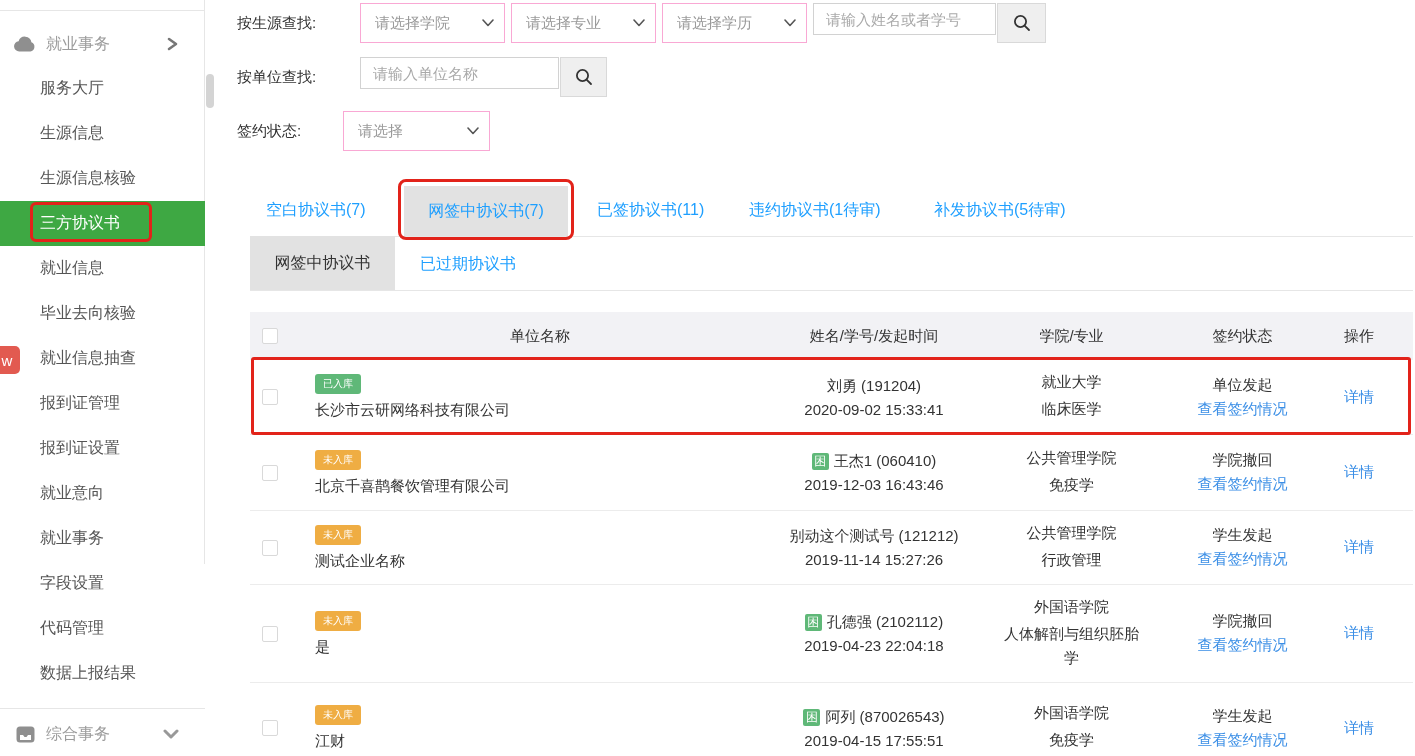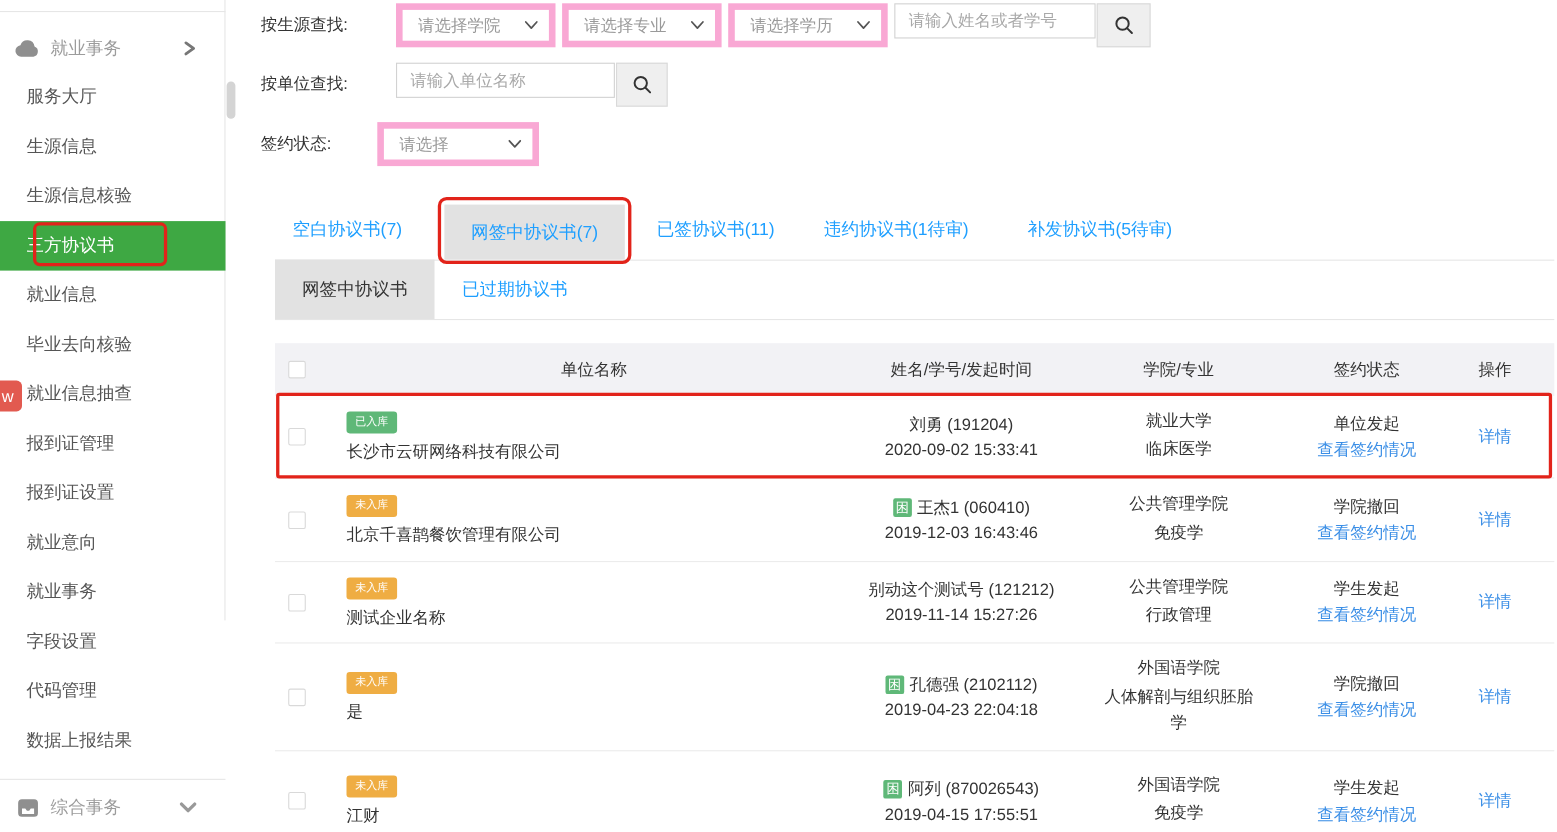--- a/index.html
+++ b/index.html
@@ -14,28 +14,28 @@
   .sidebar { position:absolute; left:0; top:0; width:205px; height:564px; background:#fff; border-right:1px solid #e6e6e6; }
   .sb-topline { position:absolute; left:0; top:10px; width:205px; height:1px; background:#e6e6e6; }
   .sb-bottomline { position:absolute; left:0; top:708px; width:205px; height:1px; background:#e6e6e6; }
   .sb-section { position:absolute; left:0; width:205px; height:44px; display:flex; align-items:center; color:#9c9c9c; font-size:16px; cursor:pointer; }
   .sb-section .sec-icon { margin-left:12px; width:26px; display:flex; justify-content:center; }
   .sb-section .sec-label { margin-left:8px; flex:1; }
   .sb-section .sec-chevron { margin-right:26px; display:flex; }
   .sec-top { top:22px; }
   .sec-bottom { top:712px; }
   .menu { position:absolute; left:0; top:66px; width:205px; }
-  .menu-item { height:45px; display:flex; align-items:center; padding-left:24px; font-size:16px; color:#555; cursor:pointer; }
+  .menu-item { height:45px; display:flex; align-items:center; padding-left:40px; font-size:16px; color:#555; cursor:pointer; }
   .menu-item.active { background:#3ea843; color:#fff; }
   .w-badge { position:absolute; left:-6px; top:346px; width:26px; height:28px; background:#e25a50; border-radius:5px; color:#fff; font-size:15px; display:flex; align-items:center; justify-content:center; z-index:3; }
   .scroll-thumb { position:absolute; left:206px; top:74px; width:8px; height:34px; background:#d4d4d4; border-radius:4px; }
 
   
   .flt-label { position:absolute; left:237px; height:40px; line-height:40px; font-size:15px; color:#333; }
-  .select-box { position:absolute; height:40px; background:#fff; border:6px solid #f9a8d4; display:flex; align-items:center; justify-content:space-between; padding:0 10px 0 14px; color:#9a9a9a; font-size:15px; cursor:pointer; }
+  .select-box { position:absolute; height:40px; background:#fff; border:1px solid #f9a8d4; display:flex; align-items:center; justify-content:space-between; padding:0 10px 0 14px; color:#9a9a9a; font-size:15px; cursor:pointer; }
   .text-input { position:absolute; height:32px; background:#fff; border:1px solid #d2d2d2; padding:0 12px; font-size:15px; color:#333; font-family:"Liberation Sans","DejaVu Sans",sans-serif; }
   .text-input::placeholder { color:#a9a9a9; }
   .search-btn { position:absolute; height:40px; width:49px; background:#efefef; border:1px solid #d9d9d9; display:flex; align-items:center; justify-content:center; cursor:pointer; }
 
   
   .tab { position:absolute; top:183px; height:53px; line-height:53px; font-size:16px; color:#1e9fff; cursor:pointer; }
   .tab-active-bg { position:absolute; left:404px; top:186px; width:164px; height:50px; background:#e2e2e2; display:flex; align-items:center; justify-content:center; font-size:16px; color:#1e9fff; cursor:pointer; }
   .tabs-border { position:absolute; left:250px; top:236px; width:1163px; height:1px; background:#e6e6e6; }
   .subtab-active { position:absolute; left:250px; top:236px; width:145px; height:54px; background:#e2e2e2; display:flex; align-items:center; justify-content:center; font-size:16px; color:#333; z-index:2; cursor:pointer; }
   .subtab { position:absolute; left:420px; top:237px; height:53px; line-height:53px; font-size:16px; color:#1e9fff; cursor:pointer; }

